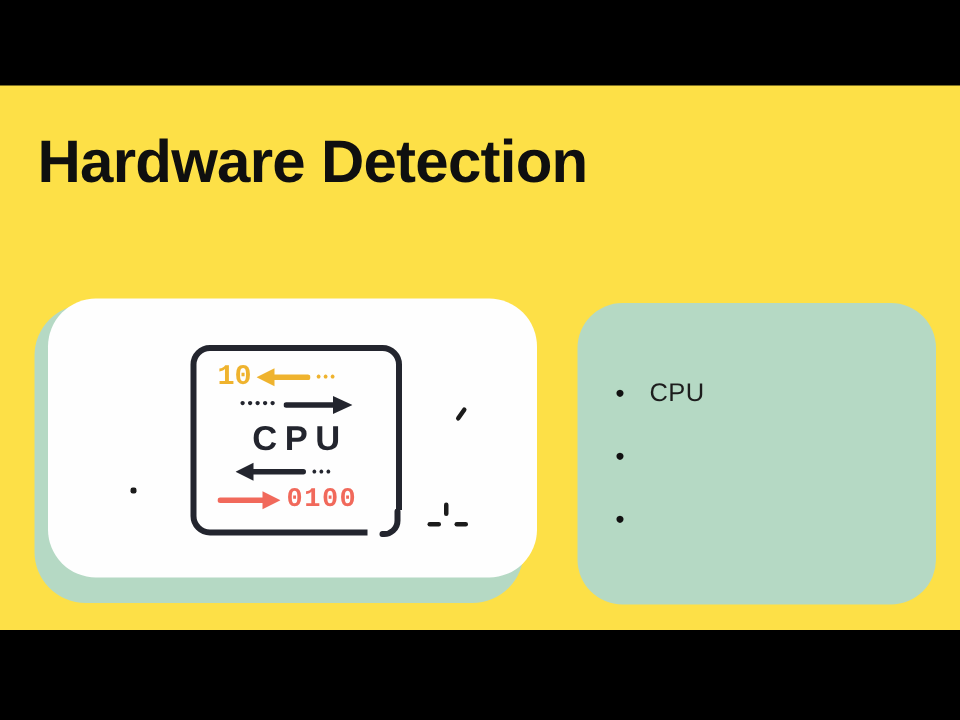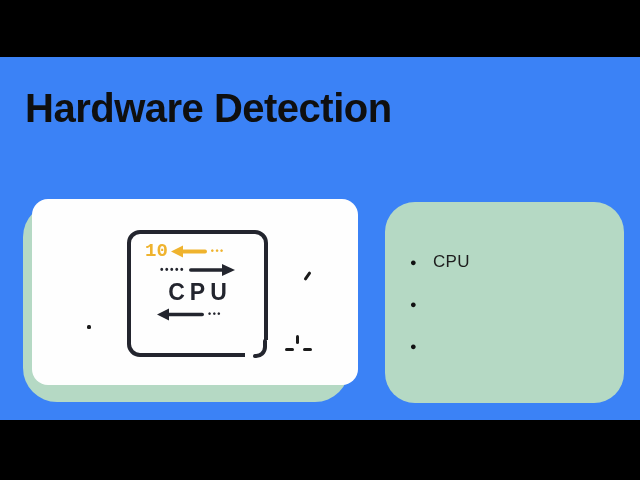--- a/index.html
+++ b/index.html
@@ -1,29 +1,29 @@
 <!DOCTYPE html>
 <html><head>
 <meta charset="utf-8">
 <style>
   html,body{margin:0;padding:0;background:#000;}
-  .stage{position:relative;width:640px;height:480px;background:#3b82f6;overflow:hidden;
+  .stage{position:relative;width:640px;height:480px;background:#fde047;overflow:hidden;
          font-family:"Liberation Sans",sans-serif;}
   .bar{position:absolute;left:0;width:640px;background:#000;}
   .bar.top{top:0;height:57px;}
   .bar.bottom{top:420px;height:60px;}
 
   .title{position:absolute;left:25px;top:86px;margin:0;font-size:40px;font-weight:700;
          color:#0f0f0f;letter-spacing:-0.5px;line-height:1.1;}
 
   
   .card-shadow{position:absolute;left:23px;top:203px;width:326px;height:199px;
                border-radius:34px;background:#b5d9c4;}
   .cpu-card{position:absolute;left:32px;top:199px;width:326px;height:186px;
-            border-radius:16px;background:#fefefe;}
+            border-radius:32px;background:#fefefe;}
 
   .chip{position:absolute;left:95px;top:31px;width:141px;height:127px;box-sizing:border-box;
         border:4px solid #23252e;border-radius:13px;display:flex;flex-direction:column;
         padding-top:8px;row-gap:1px;}
   .chip-row{display:flex;align-items:center;height:18px;}
   .r1{padding-left:14px;}
   .r2{padding-left:29px;}
   .r4{padding-left:26px;}
   .r5{padding-left:14px;}
   .chip-cpu{height:24px;display:flex;align-items:center;justify-content:center;}
@@ -98,20 +98,27 @@
       </div>
 
       <div class="chip-row r4">
         <svg class="arr" width="47" height="13" viewBox="0 0 47 13">
           <polygon points="0,6.5 12,0.5 12,12.5" fill="#23252e"></polygon>
           <rect x="10" y="4.7" width="37" height="3.6" rx="1.8" fill="#23252e"></rect>
         </svg>
         <span class="dots small dark gap4">•••</span>
       </div>
 
+      <div class="chip-row r5">
+        <svg class="arr" width="42" height="13" viewBox="0 0 42 13">
+          <rect x="0" y="4.7" width="32" height="3.6" rx="1.8" fill="#f1695b"></rect>
+          <polygon points="42,6.5 30,0.5 30,12.5" fill="#f1695b"></polygon>
+        </svg>
+        <span class="digits coral gap4">0100</span>
+      </div>
 
       <div class="chip-eraser"></div>
       <svg class="chip-hook" viewBox="0 0 24 24">
         <path d="M19,3 L19,9 A9,9 0 0 1 9,18" fill="none" stroke="#23252e" stroke-width="4" stroke-linecap="round"></path>
       </svg>
     </div>
 
     <div class="mark m-diag" style="position:absolute;left:274px;top:72px;"></div>
     <div class="mark m-vtick" style="position:absolute;left:264px;top:136px;"></div>
     <div class="mark m-dashl" style="position:absolute;left:253px;top:149px;"></div>

